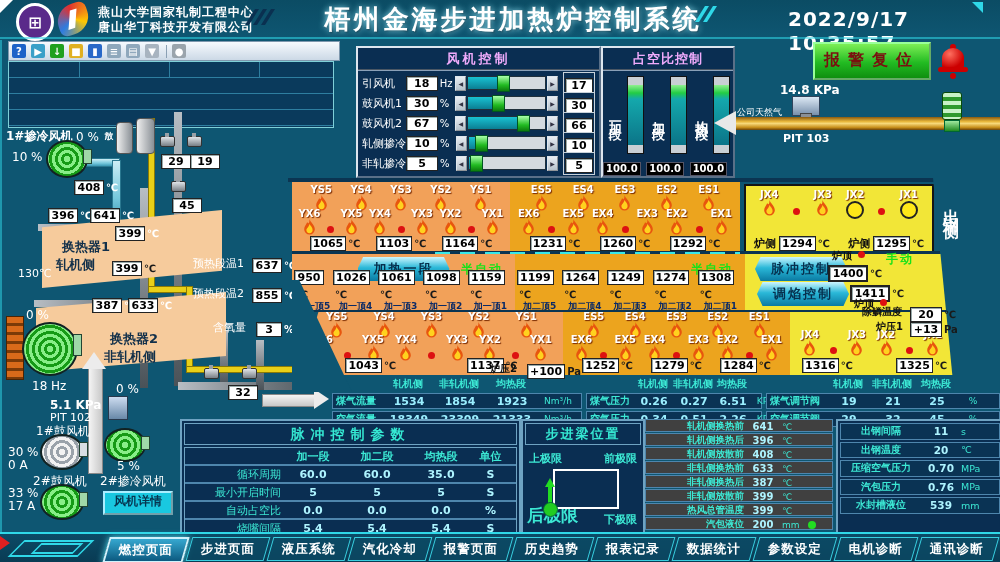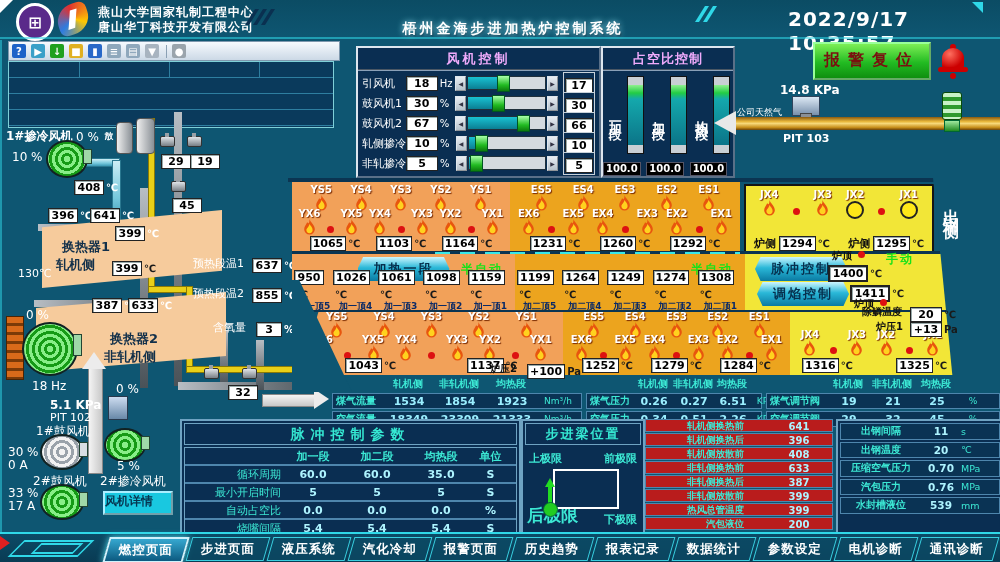--- a/index.html
+++ b/index.html
@@ -20,22 +20,22 @@
   #hdr-line{position:absolute;left:0;top:37px;width:1000px;height:2px;background:#2fd8e8;opacity:.55;}
   #logo-badge{position:absolute;left:16px;top:3px;width:32px;height:32px;border-radius:50%;
       border:3px solid #fff;background:#5a2a8a;color:#fff;font-weight:bold;font-size:16px;
       display:flex;align-items:center;justify-content:center;}
   #logo-swoosh{position:absolute;left:57px;top:4px;width:32px;height:30px;border-radius:60% 25% 60% 25%;
       background:conic-gradient(#e03030,#ffc800,#2e7ce0,#e03030);transform:rotate(-18deg);}
   #logo-swoosh::after{content:"";position:absolute;left:12px;top:6px;width:7px;height:18px;background:#fff;
       transform:skewX(-22deg);}
   .orgline{position:absolute;left:98px;color:#fff;font-weight:bold;font-size:12px;
       font-family:"DejaVu Serif","Liberation Serif",serif;letter-spacing:1px;white-space:nowrap;}
-  #title{position:absolute;left:318px;top:12px;width:390px;height:32px;text-align:center;
-      color:#fff;font-weight:bold;font-size:14px;letter-spacing:3px;line-height:32px;
+  #title{position:absolute;left:318px;top:3px;width:390px;height:32px;text-align:center;
+      color:#fff;font-weight:bold;font-size:26px;letter-spacing:3px;line-height:32px;
       font-family:"DejaVu Serif","Liberation Serif",serif;text-shadow:0 0 6px #9ef,1px 1px 2px #023;}
   #datetime{position:absolute;left:788px;top:7px;color:#fff;font-weight:bold;font-size:20px;letter-spacing:1px;}
   .slash{display:inline-block;width:4px;height:16px;margin-right:4px;transform:skewX(-32deg);}
   
   #toolbar{position:absolute;left:8px;top:41px;width:324px;height:18px;
       background:linear-gradient(#f6fafe,#ccd9e6);border:1px solid #7e98ae;display:flex;align-items:center;padding:0 3px;}
   .tbico{width:14px;height:14px;margin-right:5px;font-size:10px;font-weight:bold;color:#fff;
       display:flex;align-items:center;justify-content:center;border-radius:2px;}
   .tbsep{width:1px;height:13px;background:#8aa0b4;margin:0 5px 0 2px;}
   
@@ -121,21 +121,21 @@
   .bpanel{position:absolute;background:#0a2e52;border:2px solid #6fa3c2;padding:2px;}
   .bptitle{border:1px solid #6fa3c2;height:20px;line-height:20px;text-align:center;color:#35e8d2;
       font-weight:bold;font-size:14px;letter-spacing:6px;margin-bottom:2px;}
   .prow{display:grid;grid-template-columns:96px 64px 64px 64px 35px;align-items:center;height:16px;
       border-bottom:2px double #4e86ad;}
   .prow:last-child{border-bottom:none;}
   .prow .pl{color:#3ce8d4;font-weight:normal;font-size:11px;text-align:right;white-space:nowrap;}
   .prow .pv{color:#aef4ff;font-size:11px;font-weight:bold;text-align:center;}
   .prow.phead span{color:#3ce8d4;font-weight:bold;font-size:11px;text-align:center;}
   .tlrow{display:grid;grid-template-columns:98px 38px 26px 14px;align-items:center;height:11px;
-      border:1px solid #4e86ad;margin-bottom:1px;background:#b91c1c;gap:36px;}
+      border:1px solid #4e86ad;margin-bottom:1px;background:#404040;}
   .tlrow .l{color:#3ce8d4;font-weight:bold;font-size:9.5px;text-align:right;white-space:nowrap;}
   .tlrow .v{color:#aef4ff;font-size:10px;font-weight:bold;text-align:center;}
   .tlrow .u{color:#3ce8d4;font-size:9px;}
   .gdot{width:8px;height:8px;border-radius:50%;background:#22dd22;}
   .oprow{display:grid;grid-template-columns:80px 40px 32px;align-items:center;height:14.5px;
       border:1px solid #4e86ad;margin-bottom:2px;background:#0a3354;}
   .oprow .l{color:#3ce8d4;font-weight:bold;font-size:10px;text-align:center;white-space:nowrap;}
   .oprow .v{color:#aef4ff;font-size:10.5px;font-weight:bold;text-align:center;}
   .oprow .u{color:#3ce8d4;font-size:9.5px;}
   
@@ -162,21 +162,21 @@
   .fan.white{background:repeating-radial-gradient(circle at 50% 50%,#f2f2f2 0 3px,#9aa2aa 3px 6px);}
   .fan::after{content:"";position:absolute;right:-6px;top:20%;width:7px;height:40%;background:#9fd8a8;border:1px solid #243;}
   .fan.white::after{background:#d8dde2;}
   .hx{position:absolute;background:#f6cb9c;}
   .lbl11{position:absolute;color:#fff;font-size:11px;white-space:nowrap;}
   .lbl12{position:absolute;color:#fff;font-size:12px;white-space:nowrap;}
   .lblb{position:absolute;color:#fff;font-weight:bold;font-size:12px;white-space:nowrap;}
   .dark10{position:absolute;color:#111;font-weight:bold;font-size:10px;white-space:nowrap;}
   .hxlabel{position:absolute;color:#12304a;font-weight:bold;font-size:13px;white-space:nowrap;}
   #fan-detail{position:absolute;left:103px;top:491px;width:66px;height:20px;background:#19c8e0;
-      border:2px outset #aef;color:#06344f;font-weight:bold;font-size:12px;text-align:left;line-height:17px;cursor:pointer;}
+      border:2px outset #aef;color:#06344f;font-weight:bold;font-size:12px;text-align:center;line-height:17px;cursor:pointer;}
   .chev{position:absolute;border:2px solid #2fd8e8;transform:skewX(-45deg);background:transparent;}
 </style>
 </head>
 <body>
 
 <div id="app">
 
   <div id="hdr">
     <div id="logo-badge">⊞</div>
     <div id="logo-swoosh"></div>

